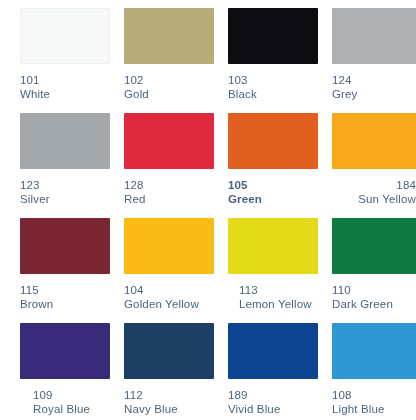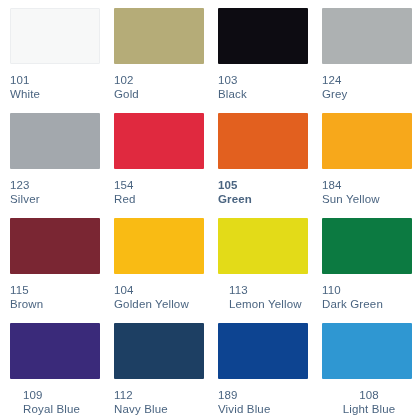--- a/index.html
+++ b/index.html
@@ -16,21 +16,21 @@
   #swatch-grid {
     display: grid;
     grid-template-columns: repeat(4, 104px);
     grid-template-rows: repeat(4, 105px);
     width: 416px;
     height: 420px;
   }
   .swatch-cell {
     position: relative;
     box-sizing: border-box;
-    padding: 8px 0 0 10px;
+    padding: 8px 0 0 20px;
   }
   .swatch-chip {
     width: 90px;
     height: 56px;
     box-sizing: border-box;
     border-radius: 1px;
   }
   .swatch-chip.has-outline {
     border: 1px solid #eceef0;
   }
@@ -85,34 +85,34 @@
     <div class="swatch-cell">
       <div class="swatch-chip" style="background: rgb(163, 168, 173);"></div>
       <div class="swatch-meta" style="color: rgb(74, 100, 128);">
         <span class="swatch-code">123</span>
         <span class="swatch-name">Silver</span>
       </div>
     </div>
     <div class="swatch-cell">
       <div class="swatch-chip" style="background: rgb(224, 41, 63);"></div>
       <div class="swatch-meta" style="color: rgb(74, 100, 128);">
-        <span class="swatch-code">154</span>
+        <span class="swatch-code">128</span>
         <span class="swatch-name">Red</span>
       </div>
     </div>
     <div class="swatch-cell">
       <div class="swatch-chip" style="background: rgb(226, 96, 31);"></div>
       <div class="swatch-meta" style="color: rgb(74, 100, 128); font-weight: bold;">
         <span class="swatch-code">105</span>
         <span class="swatch-name">Green</span>
       </div>
     </div>
     <div class="swatch-cell">
       <div class="swatch-chip" style="background: rgb(247, 168, 27);"></div>
-      <div class="swatch-meta" style="color: rgb(74, 100, 128);">
+      <div class="swatch-meta" style="color: rgb(74, 100, 128); text-align: right;">
         <span class="swatch-code">184</span>
         <span class="swatch-name">Sun Yellow</span>
       </div>
     </div>
     <div class="swatch-cell">
       <div class="swatch-chip" style="background: rgb(122, 38, 51);"></div>
       <div class="swatch-meta" style="color: rgb(74, 100, 128);">
         <span class="swatch-code">115</span>
         <span class="swatch-name">Brown</span>
       </div>
@@ -154,18 +154,18 @@
     </div>
     <div class="swatch-cell">
       <div class="swatch-chip" style="background: rgb(13, 68, 145);"></div>
       <div class="swatch-meta" style="color: rgb(74, 100, 128);">
         <span class="swatch-code">189</span>
         <span class="swatch-name">Vivid Blue</span>
       </div>
     </div>
     <div class="swatch-cell">
       <div class="swatch-chip" style="background: rgb(47, 151, 210);"></div>
-      <div class="swatch-meta" style="color: rgb(74, 100, 128); text-align: center;">
+      <div class="swatch-meta" style="color: rgb(74, 100, 128);">
         <span class="swatch-code">108</span>
         <span class="swatch-name">Light Blue</span>
       </div>
     </div>
   </div>
 
 </body></html>

